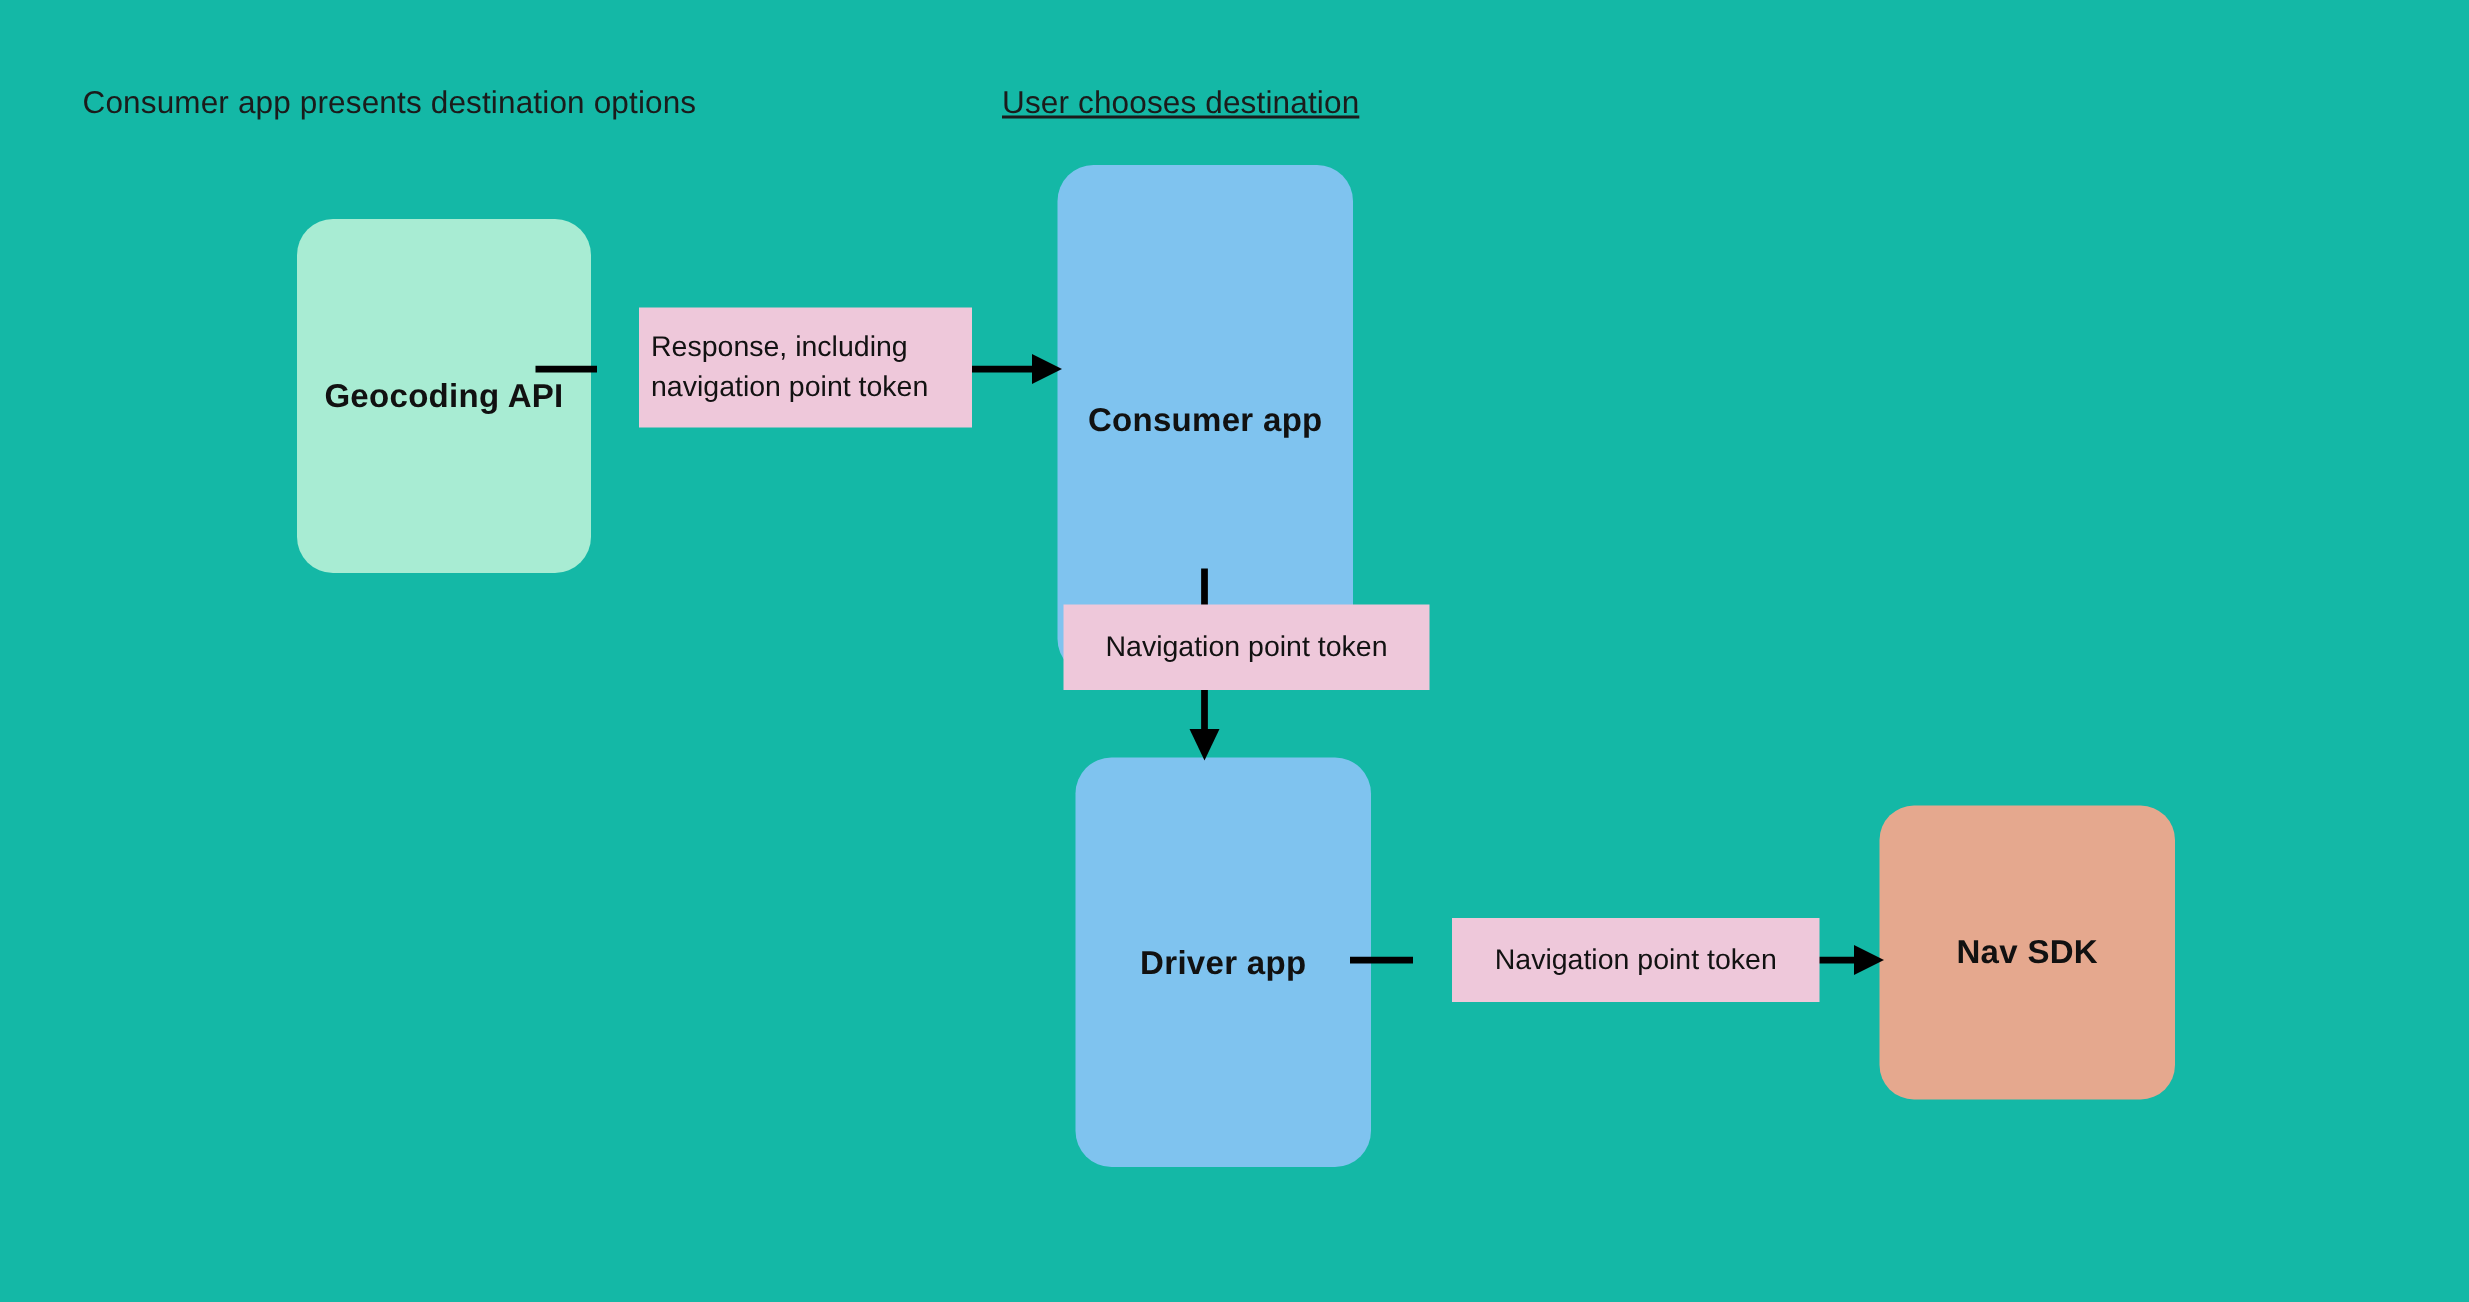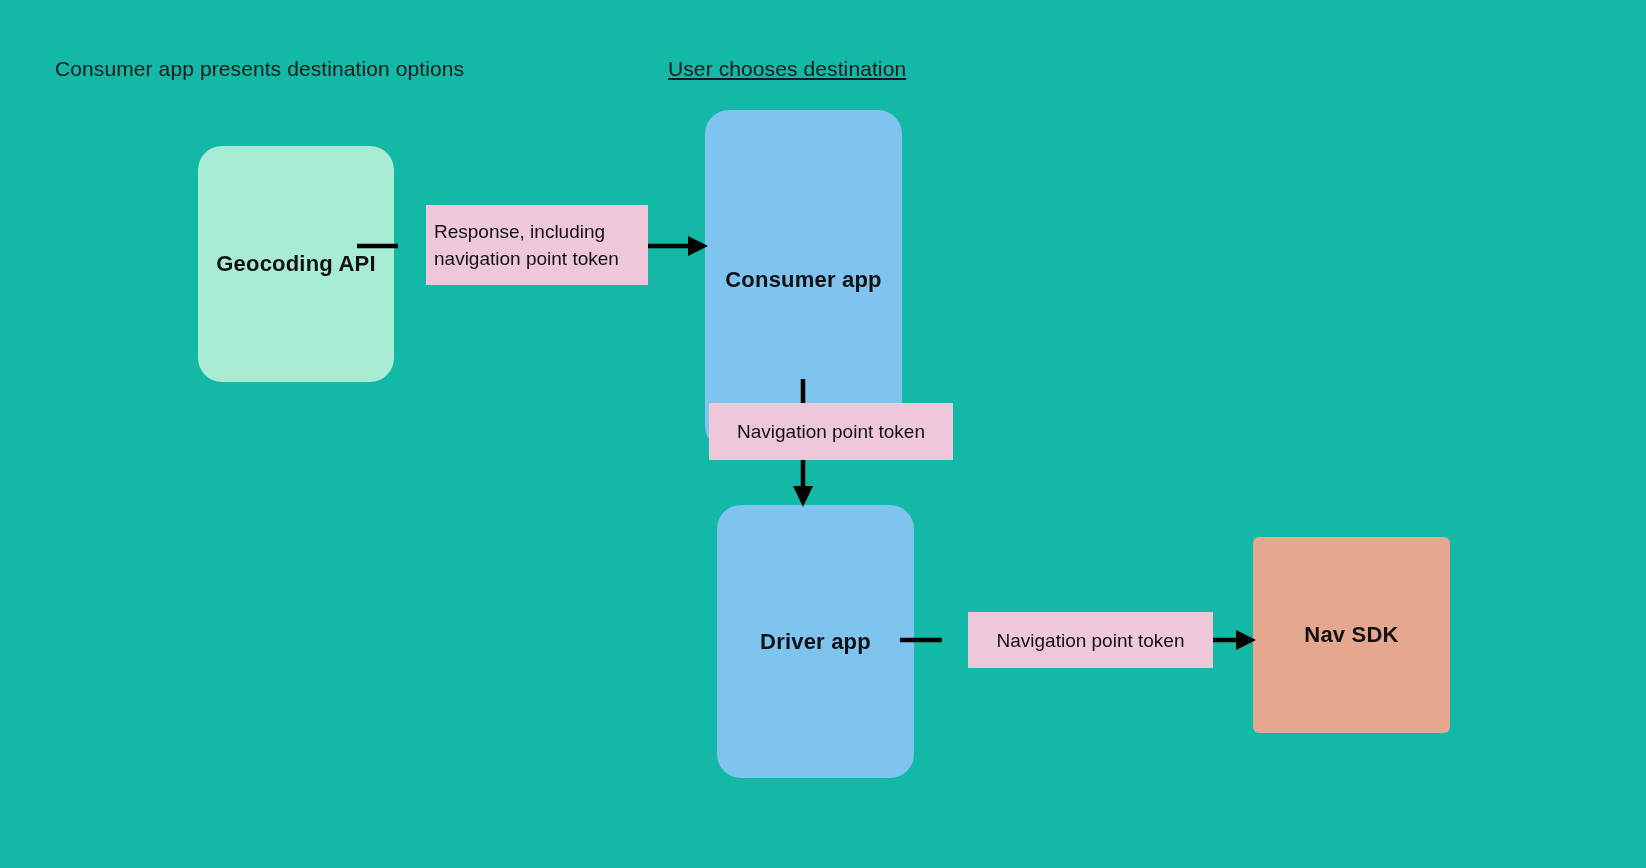--- a/index.html
+++ b/index.html
@@ -64,21 +64,21 @@
   #node-driver-app {
     left: 705px; top: 505px;
     width: 197px; height: 273px;
     background: #7fc3ef;
     margin-left: 12px;
   }
   #node-nav-sdk {
     left: 1253px; top: 537px;
     width: 197px; height: 196px;
     background: #e5a88e;
-    border-radius: 6px;
+    border-radius: 23px;
   }
 
   
   .edge-label {
     position: absolute;
     background: #eec8da;
     color: #121212;
     font-size: 19px;
     line-height: 27px;
     display: flex;

